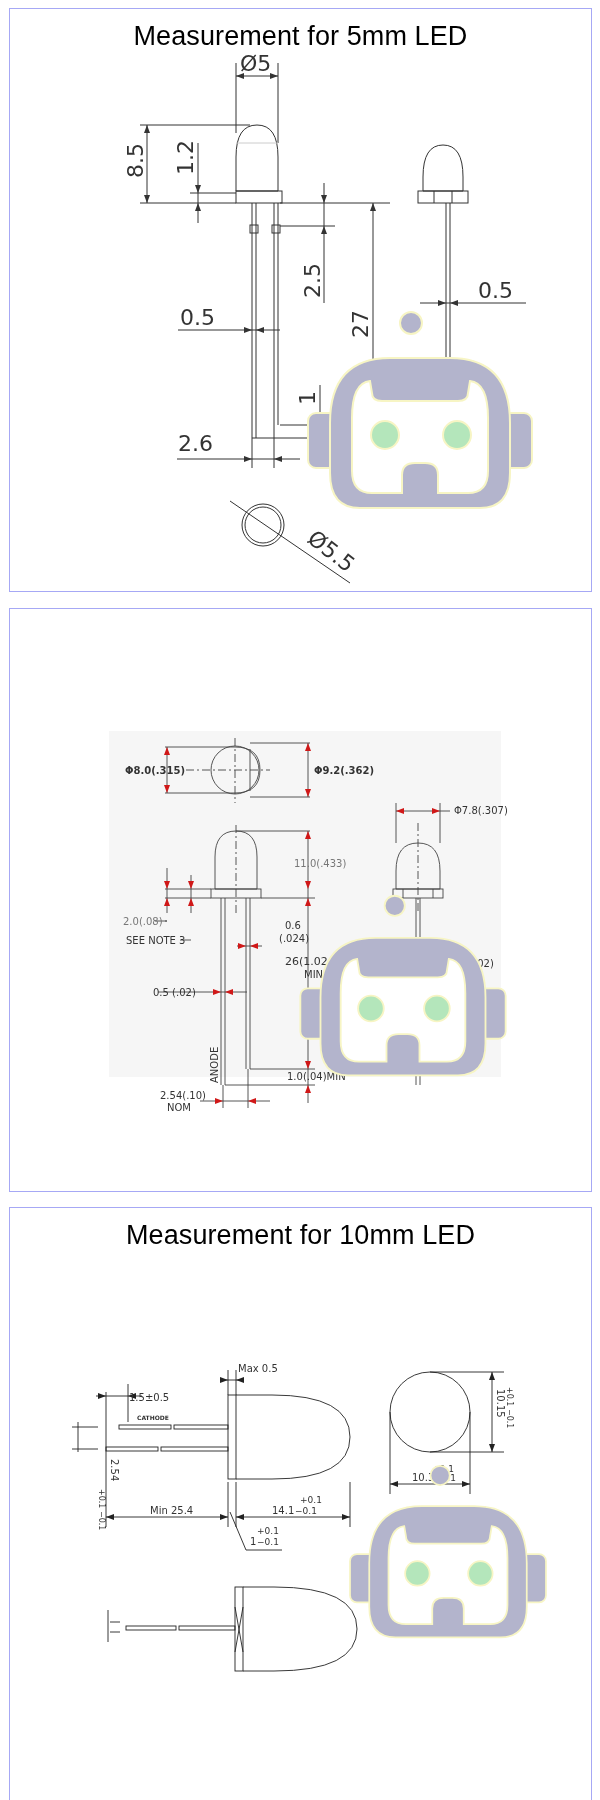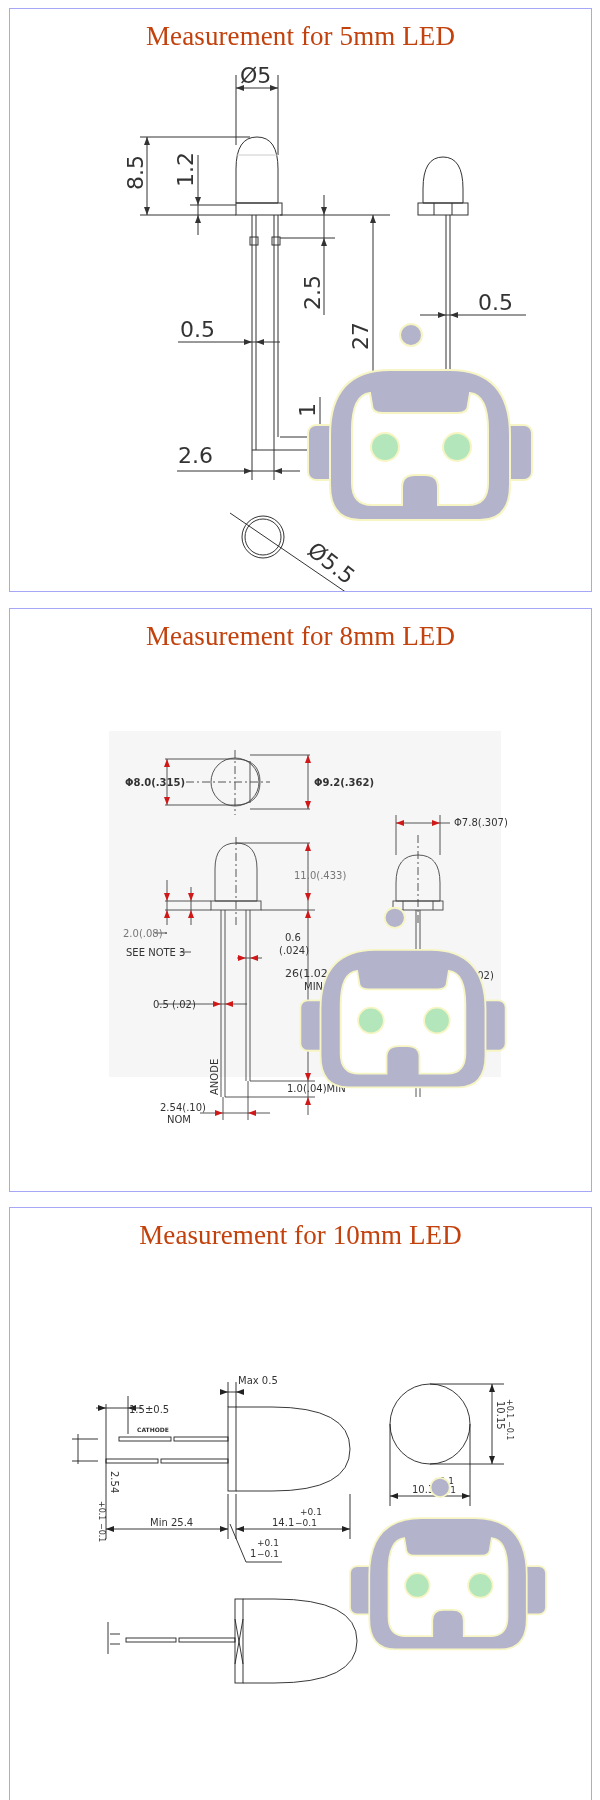--- a/index.html
+++ b/index.html
@@ -1,19 +1,19 @@
 <!DOCTYPE html>
 <html><head>
 <meta charset="utf-8">
 <style>
   html, body { margin: 0; padding: 0; background: #ffffff; }
   body { width: 600px; height: 1800px; position: relative; overflow: hidden; font-family: "DejaVu Sans", sans-serif; }
   .panel { position: absolute; left: 9px; width: 583px; border: 1px solid #a6a8f5; box-sizing: border-box; background: #ffffff; overflow: hidden; }
-  .panel-title { position: absolute; left: 0; right: 0; top: 12px; text-align: center; font-size: 27px; color: #c2410c; font-family: Liberation Serif, serif; letter-spacing: 0.1px; }
-  .drawing { position: absolute; left: 0; top: 16px; width: 583px; height: 100%; }
+  .panel-title { position: absolute; left: 0; right: 0; top: 12px; text-align: center; font-size: 27px; color: #000000; font-family: Liberation Sans, sans-serif; letter-spacing: 0.1px; }
+  .drawing { position: absolute; left: 0; top: 4px; width: 583px; height: 100%; }
   .drawing svg { position: absolute; left: 0; top: 0; }
   .cad { font-family: "DejaVu Sans", sans-serif; fill: #333; }
   .grey-area { position: absolute; background: #f6f6f6; }
   .watermark { position: absolute; pointer-events: none; }
 </style>
 </head>
 <body>
 
 <div class="panel" style="top:8px; height:584px;">
   <div class="panel-title">Measurement for 5mm LED</div>
@@ -111,21 +111,20 @@
       <rect x="202" y="110" width="30" height="55" rx="8" fill="#b3b4cc" stroke="#f7f5c4" stroke-width="2"></rect>
       <path d="M30 120 Q30 55 90 55 L150 55 Q210 55 210 120 L210 170 Q210 205 180 205 L60 205 Q30 205 30 170 Z" fill="#b3b4cc" stroke="#f7f5c4" stroke-width="2"></path>
       <path d="M52 115 Q52 80 70 78 L72 90 Q72 98 82 98 L158 98 Q168 98 168 90 L170 78 Q188 80 188 115 L188 168 Q188 190 168 190 L138 190 L138 172 Q138 160 125 160 L115 160 Q102 160 102 172 L102 190 L72 190 Q52 190 52 168 Z" fill="#ffffff" stroke="#f7f5c4" stroke-width="2"></path>
       <circle cx="85" cy="132" r="14" fill="#b4e6bb" stroke="#f7f5c4" stroke-width="2"></circle>
       <circle cx="157" cy="132" r="14" fill="#b4e6bb" stroke="#f7f5c4" stroke-width="2"></circle>
     </svg>
   </div>
 </div>
 
 <div class="panel" style="top:608px; height:584px;">
-  <div class="panel-title">Measurement for 8mm LED</div>
   <div class="grey-area" style="left:99px; top:122px; width:392px; height:346px;"></div>
   <div class="drawing">
     <svg width="583" height="584" viewBox="0 0 583 584">
       <g stroke="#444" stroke-width="0.9" fill="none">
 
         <circle cx="225" cy="157" r="24"></circle>
         <path d="M225 134 Q250 134 250 157 Q250 180 225 180"></path>
         <line x1="240" y1="136" x2="240" y2="178"></line>
         <line x1="176" y1="157" x2="260" y2="157" stroke-dasharray="8 3 2 3"></line>
         <line x1="225" y1="125" x2="225" y2="190" stroke-dasharray="8 3 2 3"></line>

